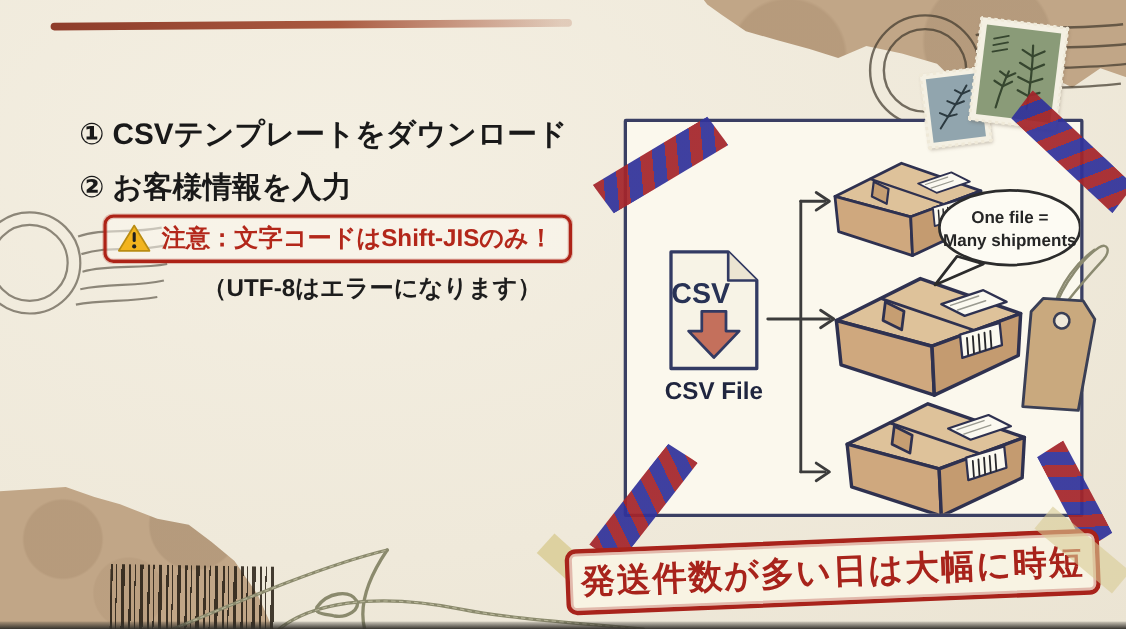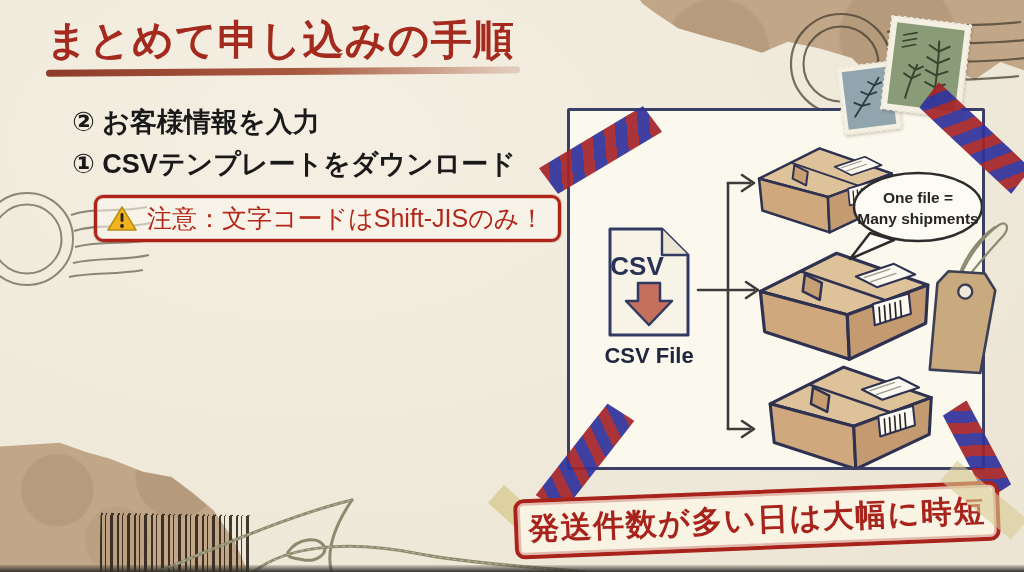--- a/index.html
+++ b/index.html
@@ -46,21 +46,21 @@
 
   
   .steps{position:absolute;left:72px;top:104px;width:505px;z-index:5;color:#191919;}
   .step{font-size:27px;font-weight:800;line-height:1.35;margin:0 0 12px 0;}
   .sub{font-size:22px;font-weight:600;line-height:1.32;margin:0 0 4px 36px;color:#222;}
   .sub.last{margin-bottom:12px;}
   .warning-box{display:flex;align-items:center;gap:10px;width:fit-content;
     margin:2px 0 8px 22px;padding:4px 14px 4px 10px;
     border:3.5px solid #ad2317;border-radius:9px;background:rgba(252,248,238,.55);
     box-shadow:0 0 0 1px rgba(171,39,30,.25), inset 0 0 0 1px rgba(171,39,30,.22);}
-  .warning-text{font-size:25px;font-weight:400;color:#b3271a;white-space:nowrap;}
+  .warning-text{font-size:22px;font-weight:700;color:#b3271a;white-space:nowrap;}
   .warning-note{font-size:22px;font-weight:700;margin:0 0 10px 112px;color:#1d1d1d;}
 
   
   .panel{position:absolute;left:567px;top:108px;width:418px;height:362px;z-index:4;
     background:#fbf8ed;border:3px solid #3a3f63;border-radius:2px;}
   .panel svg{position:absolute;left:0;top:0;}
 
   .tag-svg{position:absolute;left:903px;top:195px;z-index:5;}
 
   
@@ -140,36 +140,36 @@
           <path d="M45,60 l-10,-4 M45,60 l10,-4"></path>
           <path d="M17,74 C19,62 21,52 25,40"></path>
           <path d="M21,54 l-8,-4 M21,54 l8,-5"></path>
           <path d="M24,45 l-7,-4 M24,45 l7,-4"></path>
         </g>
       </svg>
     </div>
   </div>
 
   <div class="title-wrap">
-    <h1 class="title">まとめて申し込みの手順</h1>
     <div class="title-underline"></div>
   </div>
 
   <div class="steps">
+    <p class="step">① CSVテンプレートをダウンロード</p>
     <p class="step" style="margin-bottom:6px">② お客様情報を入力</p>
-    <p class="step">① CSVテンプレートをダウンロード</p>
 
     <div class="warning-box">
       <svg width="30" height="27" viewBox="0 0 30 27">
         <path d="M15,2 L29,25 H1 Z" fill="#f2b41e" stroke="#b98c12" stroke-width="1.5" stroke-linejoin="round"></path>
         <rect x="13.6" y="8" width="2.8" height="9" rx="1.4" fill="#202020"></rect>
         <circle cx="15" cy="21" r="1.9" fill="#202020"></circle>
       </svg>
       <span class="warning-text">注意：文字コードはShift-JISのみ！</span>
     </div>
+    <p class="warning-note">（UTF-8はエラーになります）</p>
 
   </div>
 
   <div class="panel">
     <svg width="412" height="356" viewBox="0 0 412 356">
       <defs>
         <g id="parcel" stroke="#2e3150" stroke-width="3" stroke-linejoin="round" stroke-linecap="round">
           <polygon points="6,40 78,4 164,34 88,62" fill="#dec29a"></polygon>
           <polygon points="6,40 88,62 90,104 10,78" fill="#cfa87e"></polygon>
           <polygon points="88,62 164,34 162,70 90,104" fill="#c49b70"></polygon>

